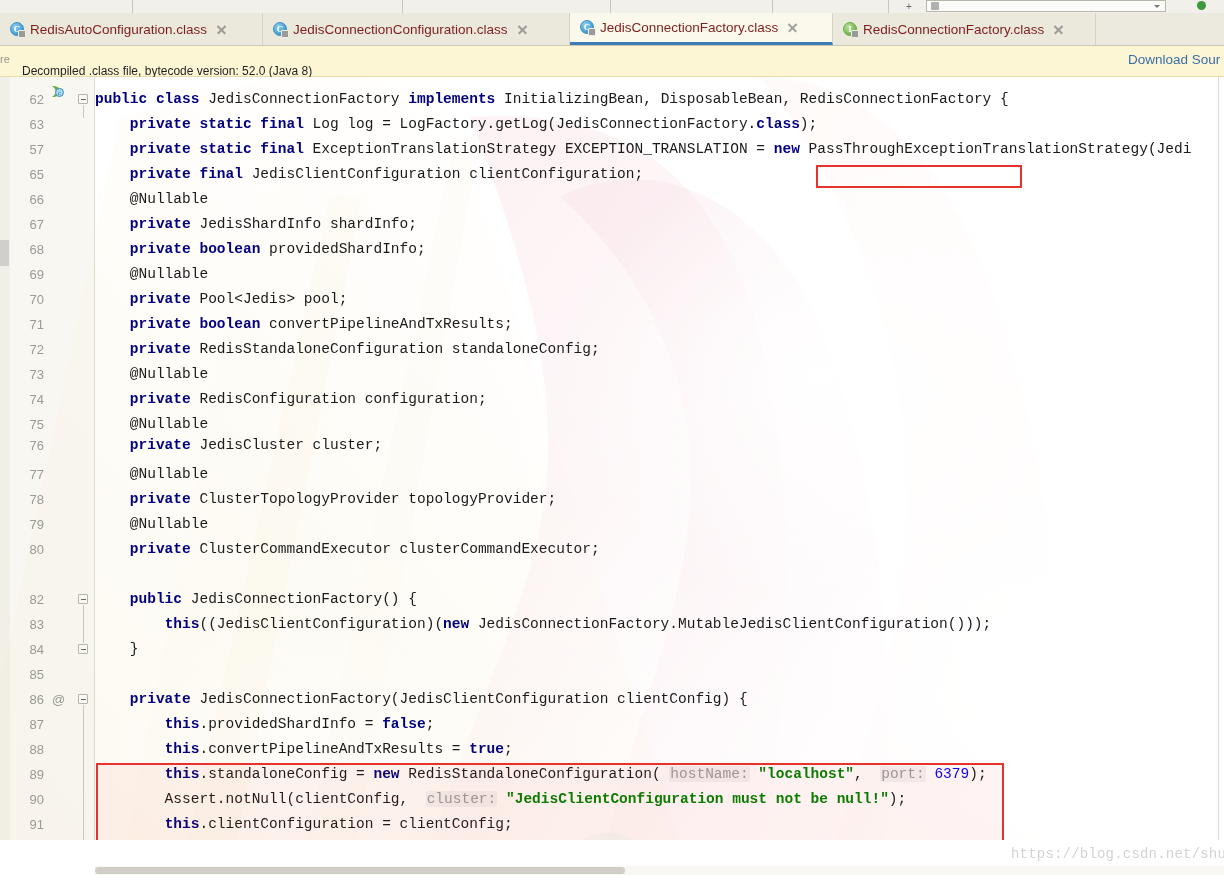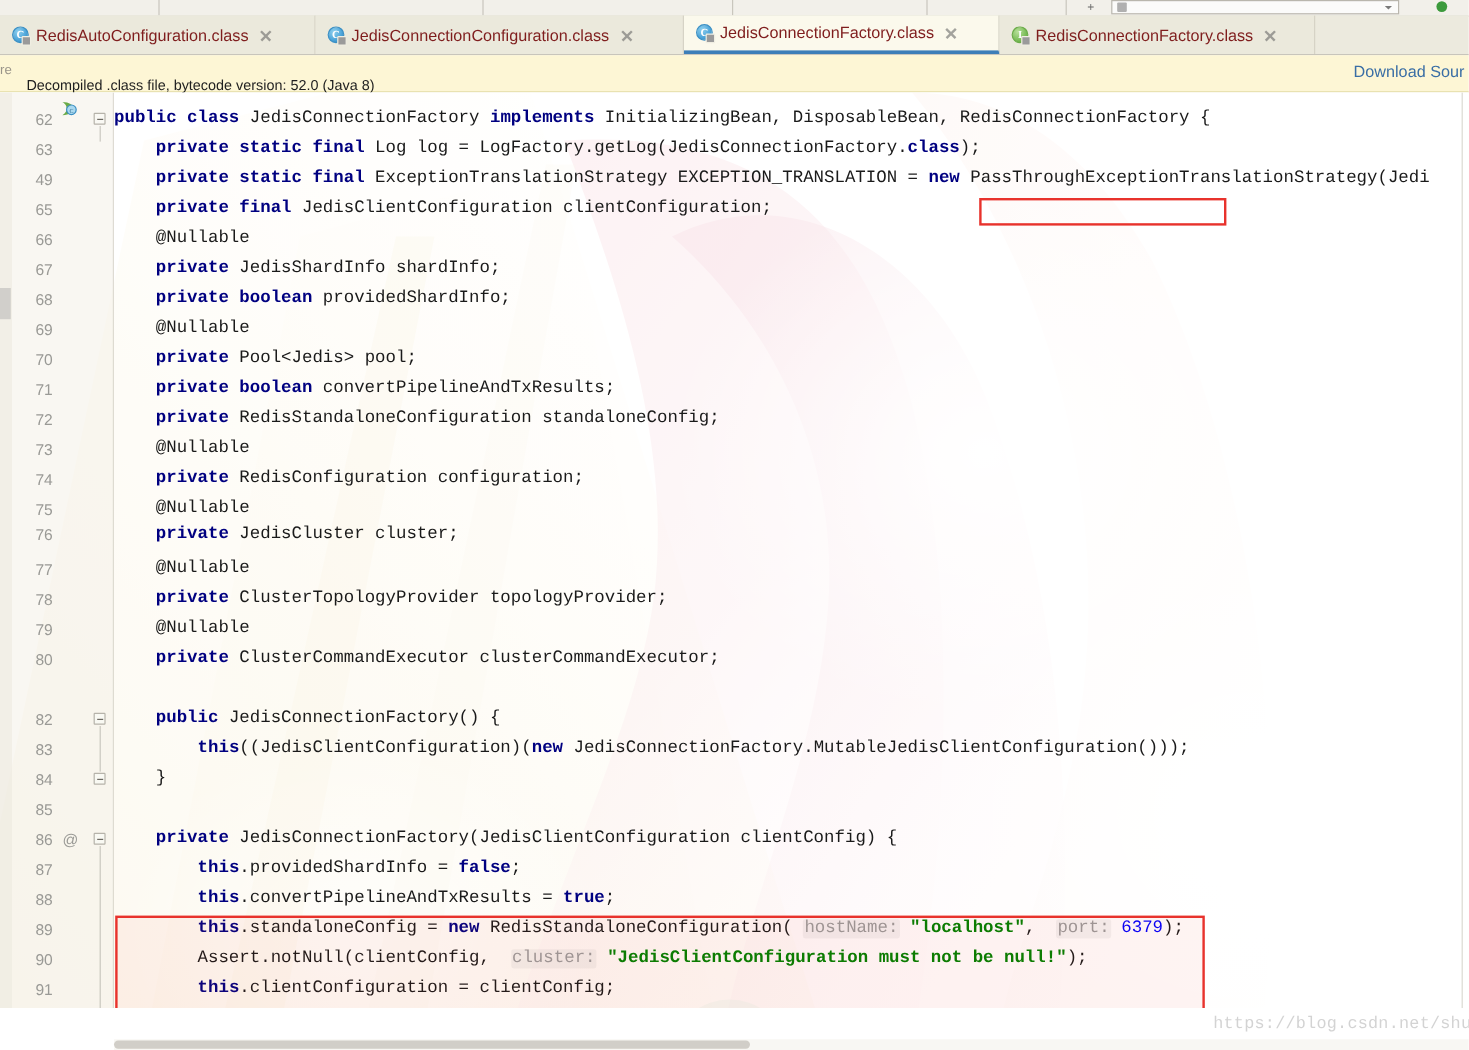--- a/index.html
+++ b/index.html
@@ -480,21 +480,21 @@
     <svg width="15" height="13" viewBox="0 0 15 13" xmlns="http://www.w3.org/2000/svg">
       <path d="M2 1 C8 1 11 3.5 11 6.5 C11 9.5 8 12 2 12 C5 10 5.5 8.5 5.5 6.5 C5.5 4.5 5 3 2 1 Z" fill="#6aab48"></path>
       <circle cx="9.5" cy="7.5" r="4" fill="#a9d8ef" stroke="#3b8fc4" stroke-width="1"></circle>
       <text x="9.5" y="10" font-size="5" text-anchor="middle" fill="#1c5f87" font-family="Liberation Serif, serif">C</text>
     </svg>
   </div>
 
   <div id="code-layer">
       <div class="line" style="top: 10px;"><span class="lineno">62</span><span class="code"><span class="kw">public </span><span class="kw">class </span><span class="plain">JedisConnectionFactory </span><span class="kw">implements </span><span class="plain">InitializingBean, DisposableBean, RedisConnectionFactory {</span></span><span class="fold"><span class="box"></span></span></div>
       <div class="line" style="top: 35px;"><span class="lineno">63</span><span class="code"><span class="plain">    </span><span class="kw">private static final </span><span class="plain">Log log = LogFactory.getLog(JedisConnectionFactory.</span><span class="kw">class</span><span class="plain">);</span></span></div>
-      <div class="line" style="top: 60px;"><span class="lineno">49</span><span class="code"><span class="plain">    </span><span class="kw">private static final </span><span class="plain">ExceptionTranslationStrategy EXCEPTION_TRANSLATION = </span><span class="kw">new </span><span class="plain">PassThroughExceptionTranslationStrategy(Jedi</span></span></div>
+      <div class="line" style="top: 60px;"><span class="lineno">57</span><span class="code"><span class="plain">    </span><span class="kw">private static final </span><span class="plain">ExceptionTranslationStrategy EXCEPTION_TRANSLATION = </span><span class="kw">new </span><span class="plain">PassThroughExceptionTranslationStrategy(Jedi</span></span></div>
       <div class="line" style="top: 85px;"><span class="lineno">65</span><span class="code"><span class="plain">    </span><span class="kw">private final </span><span class="plain">JedisClientConfiguration clientConfiguration;</span></span></div>
       <div class="line" style="top: 110px;"><span class="lineno">66</span><span class="code"><span class="plain">    @Nullable</span></span></div>
       <div class="line" style="top: 135px;"><span class="lineno">67</span><span class="code"><span class="plain">    </span><span class="kw">private </span><span class="plain">JedisShardInfo shardInfo;</span></span></div>
       <div class="line" style="top: 160px;"><span class="lineno">68</span><span class="code"><span class="plain">    </span><span class="kw">private boolean </span><span class="plain">providedShardInfo;</span></span></div>
       <div class="line" style="top: 185px;"><span class="lineno">69</span><span class="code"><span class="plain">    @Nullable</span></span></div>
       <div class="line" style="top: 210px;"><span class="lineno">70</span><span class="code"><span class="plain">    </span><span class="kw">private </span><span class="plain">Pool&lt;Jedis&gt; pool;</span></span></div>
       <div class="line" style="top: 235px;"><span class="lineno">71</span><span class="code"><span class="plain">    </span><span class="kw">private boolean </span><span class="plain">convertPipelineAndTxResults;</span></span></div>
       <div class="line" style="top: 260px;"><span class="lineno">72</span><span class="code"><span class="plain">    </span><span class="kw">private </span><span class="plain">RedisStandaloneConfiguration standaloneConfig;</span></span></div>
       <div class="line" style="top: 285px; padding-left: 16px;"><span class="lineno">73</span><span class="code"><span class="plain">    @Nullable</span></span></div>
       <div class="line" style="top: 310px;"><span class="lineno">74</span><span class="code"><span class="plain">    </span><span class="kw">private </span><span class="plain">RedisConfiguration configuration;</span></span></div>

